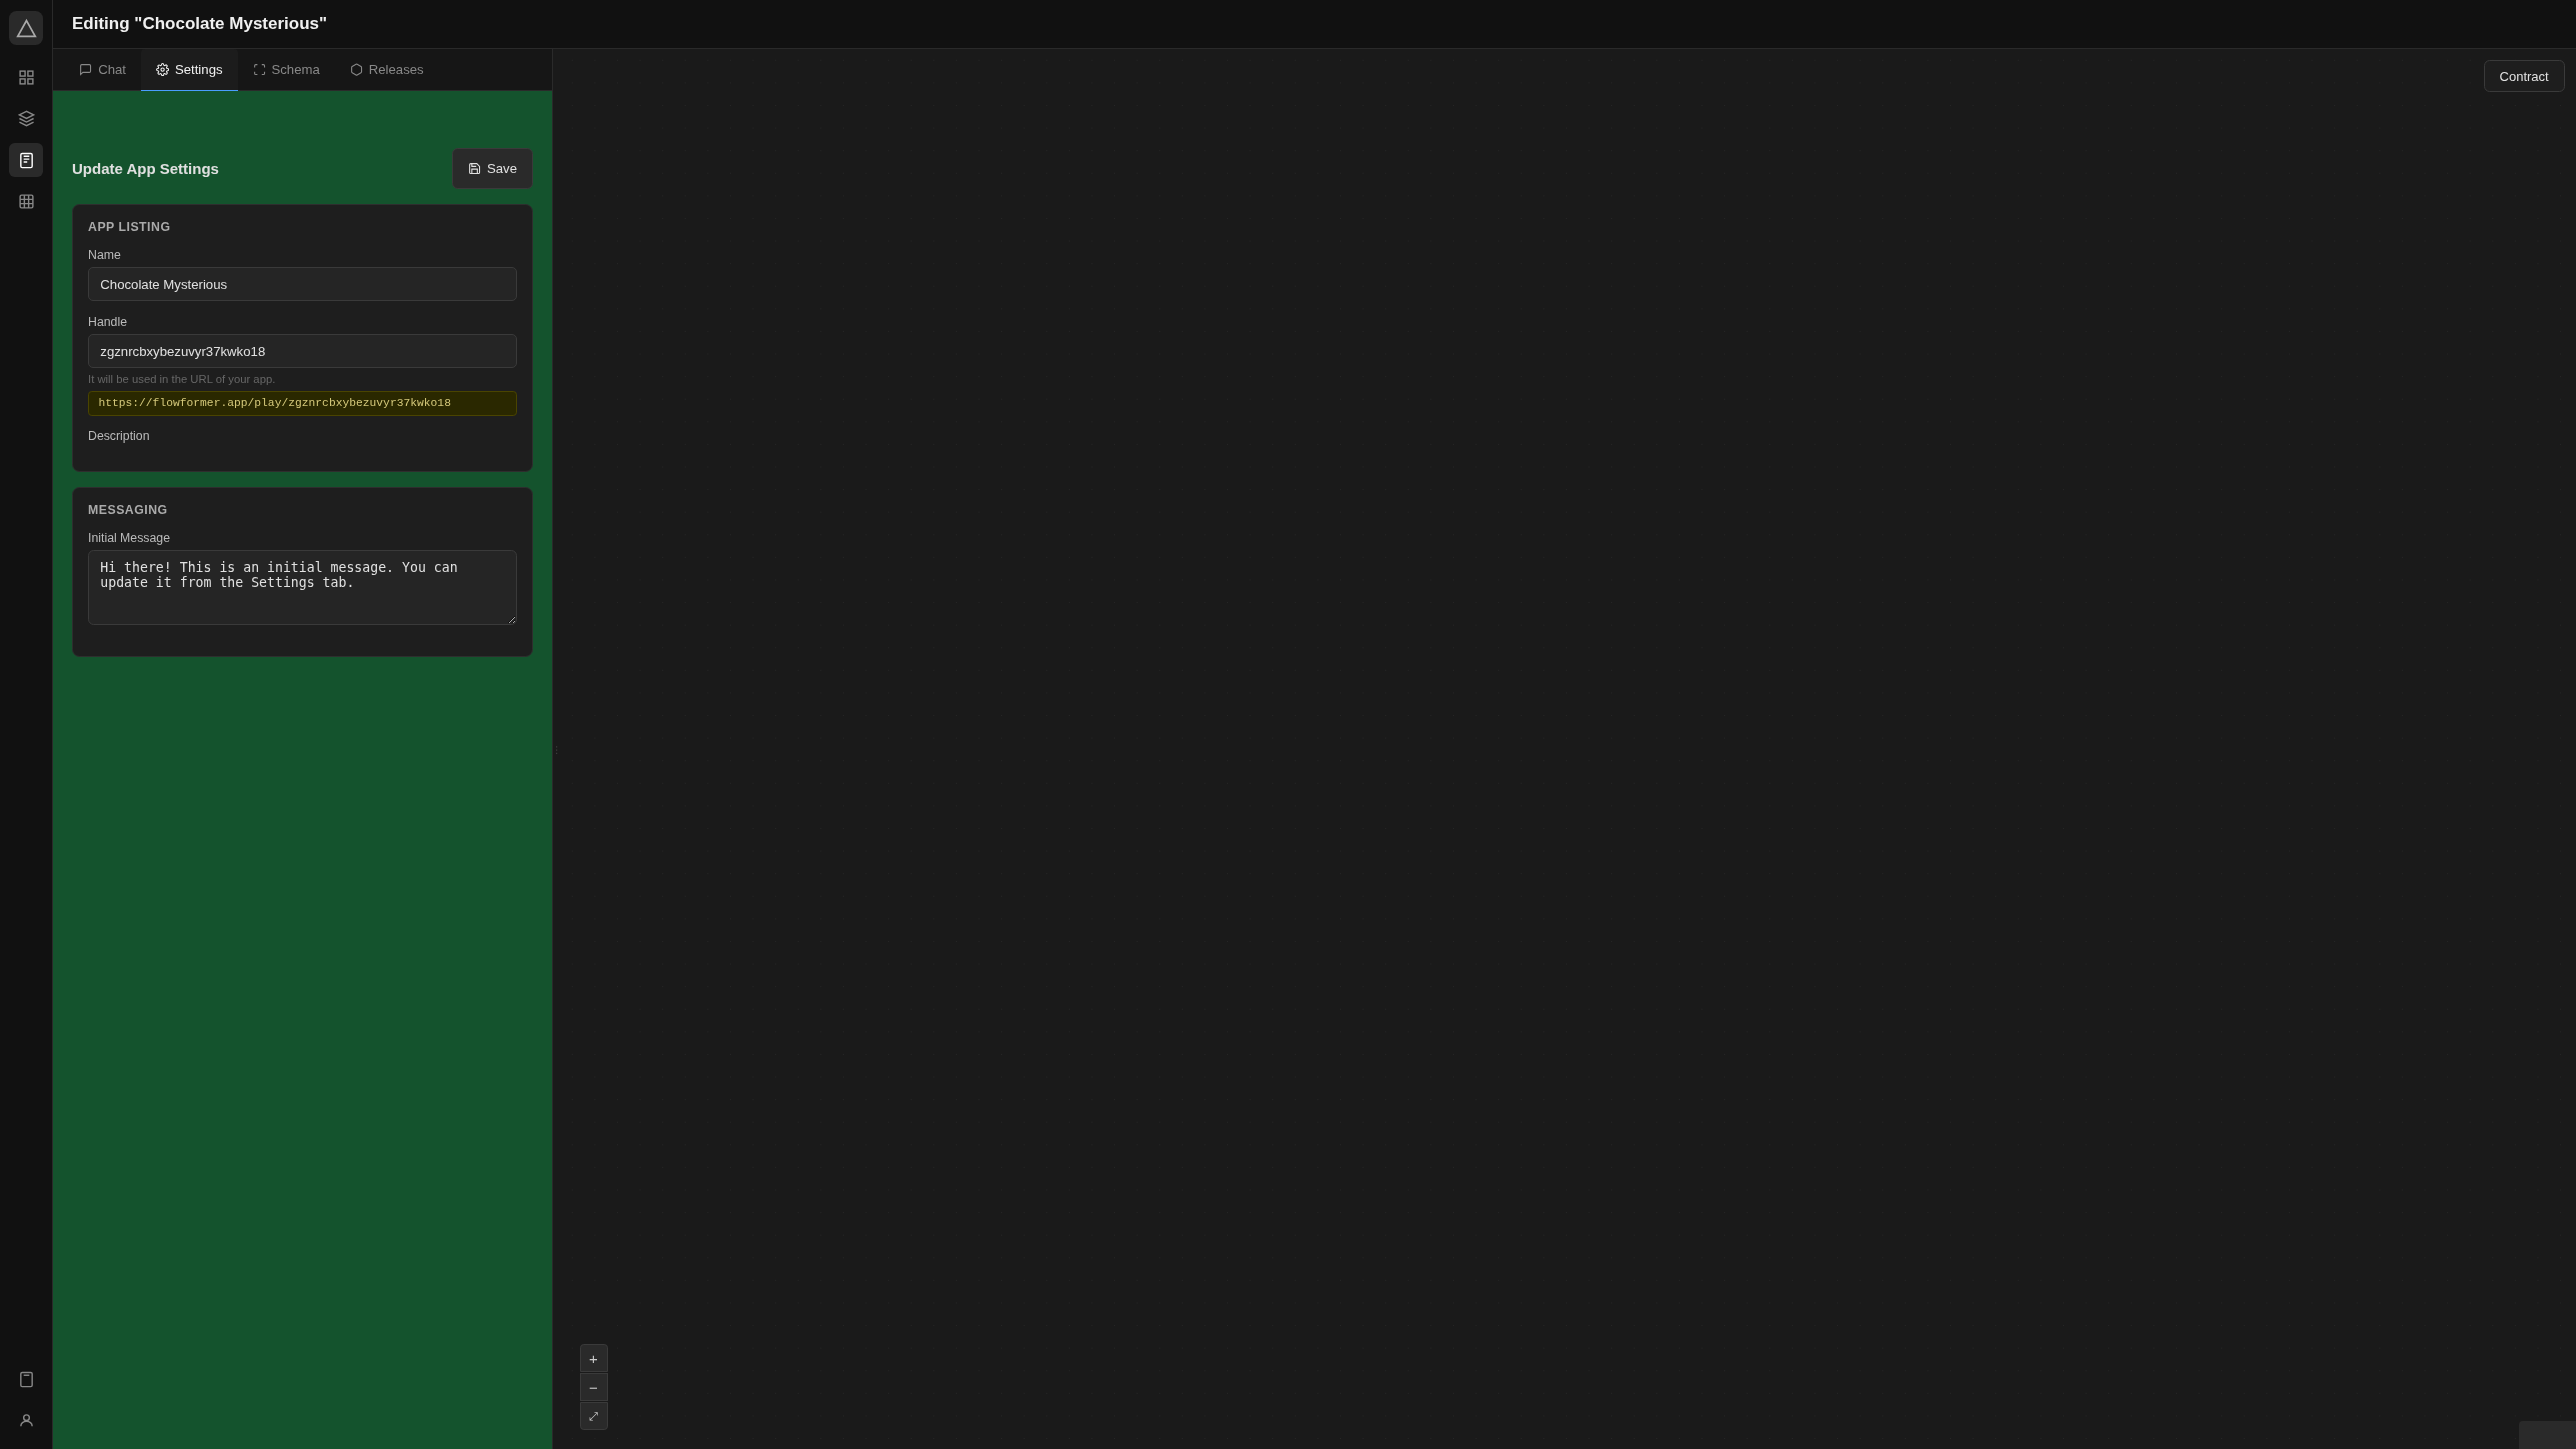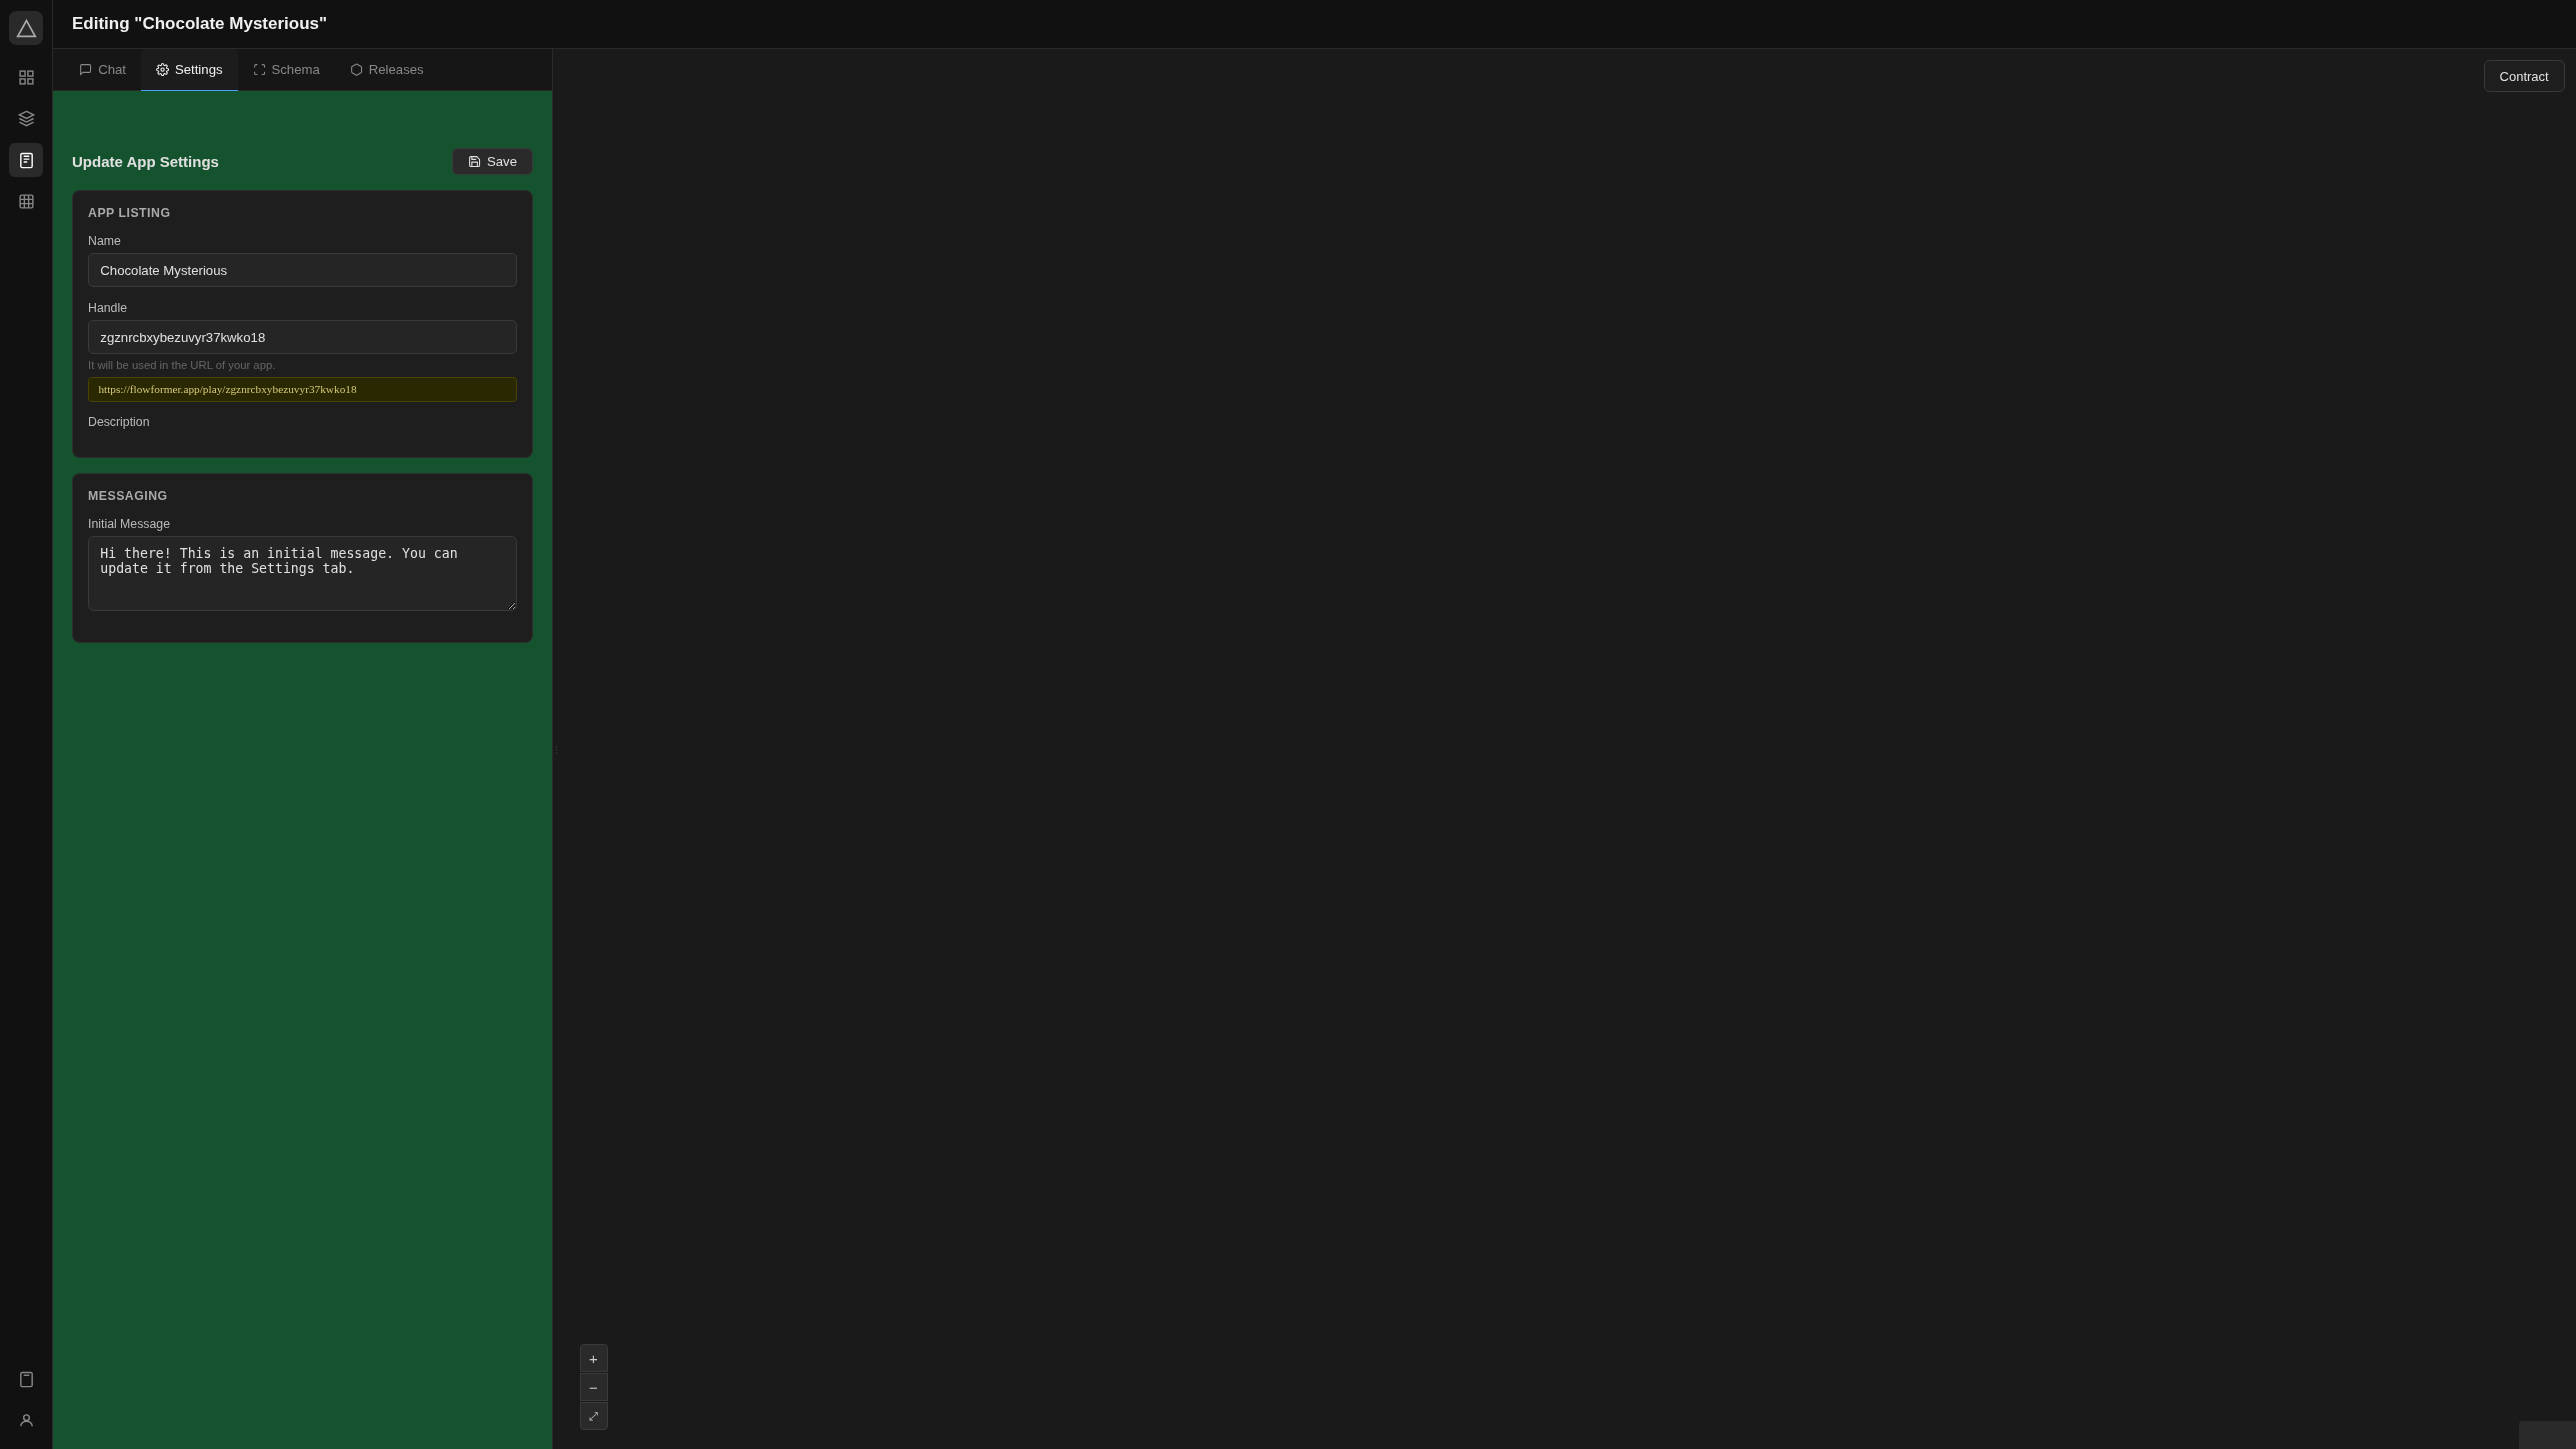--- a/index.html
+++ b/index.html
@@ -148,21 +148,21 @@
       font-weight: 600;
       color: #e0e0e0;
     }
     .save-btn {
       display: flex;
       align-items: center;
       gap: 5.7px;
       background: #2a2a2a;
       border: 0.9px solid #3a3a3a;
       color: #e0e0e0;
-      padding: 5px 15px;
+      padding: 12px 15px;
       border-radius: 5.7px;
       cursor: pointer;
       font-size: 13.2px;
     }
     .save-btn svg { width: 13.2px; height: 13.2px; }
 
     
     .section-card {
       background: #1e1e1e;
       border: 0.9px solid #2e2e2e;
@@ -207,21 +207,21 @@
       margin-bottom: 5.7px;
     }
 
     .url-highlight {
       background: #2a2800;
       border: 0.9px solid #4a4400;
       border-radius: 3.8px;
       padding: 5.7px 9.4px;
       font-size: 11.3px;
       color: #d4c87a;
-      font-family: Liberation Serif, serif;
+      font-family: Liberation Mono, monospace;
       word-break: break-all;
       margin-bottom: 13.2px;
     }
 
     .field-textarea {
       width: 100%;
       background: #252525;
       border: 0.9px solid #3a3a3a;
       border-radius: 5.7px;
       color: #e0e0e0;

